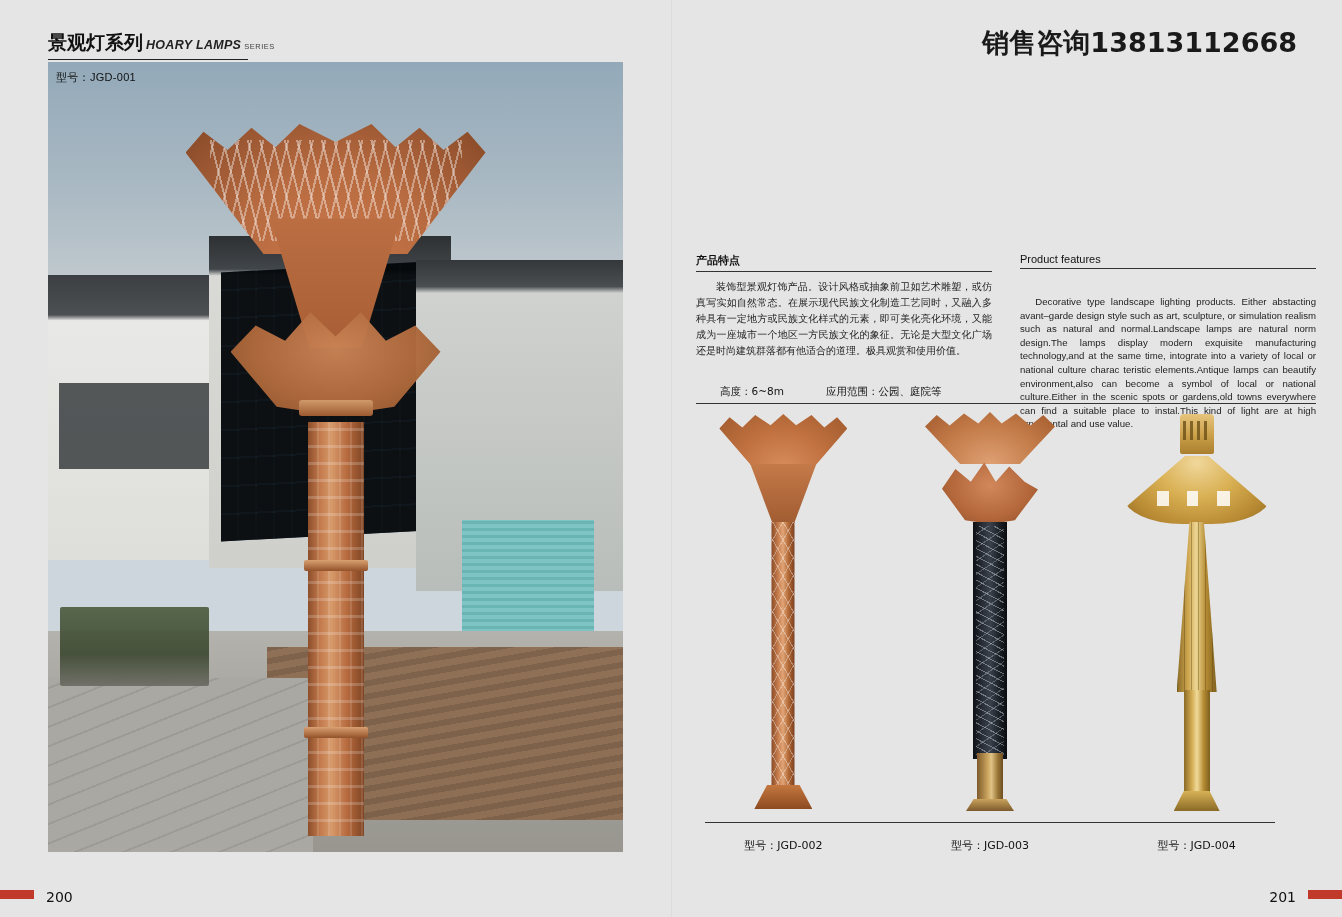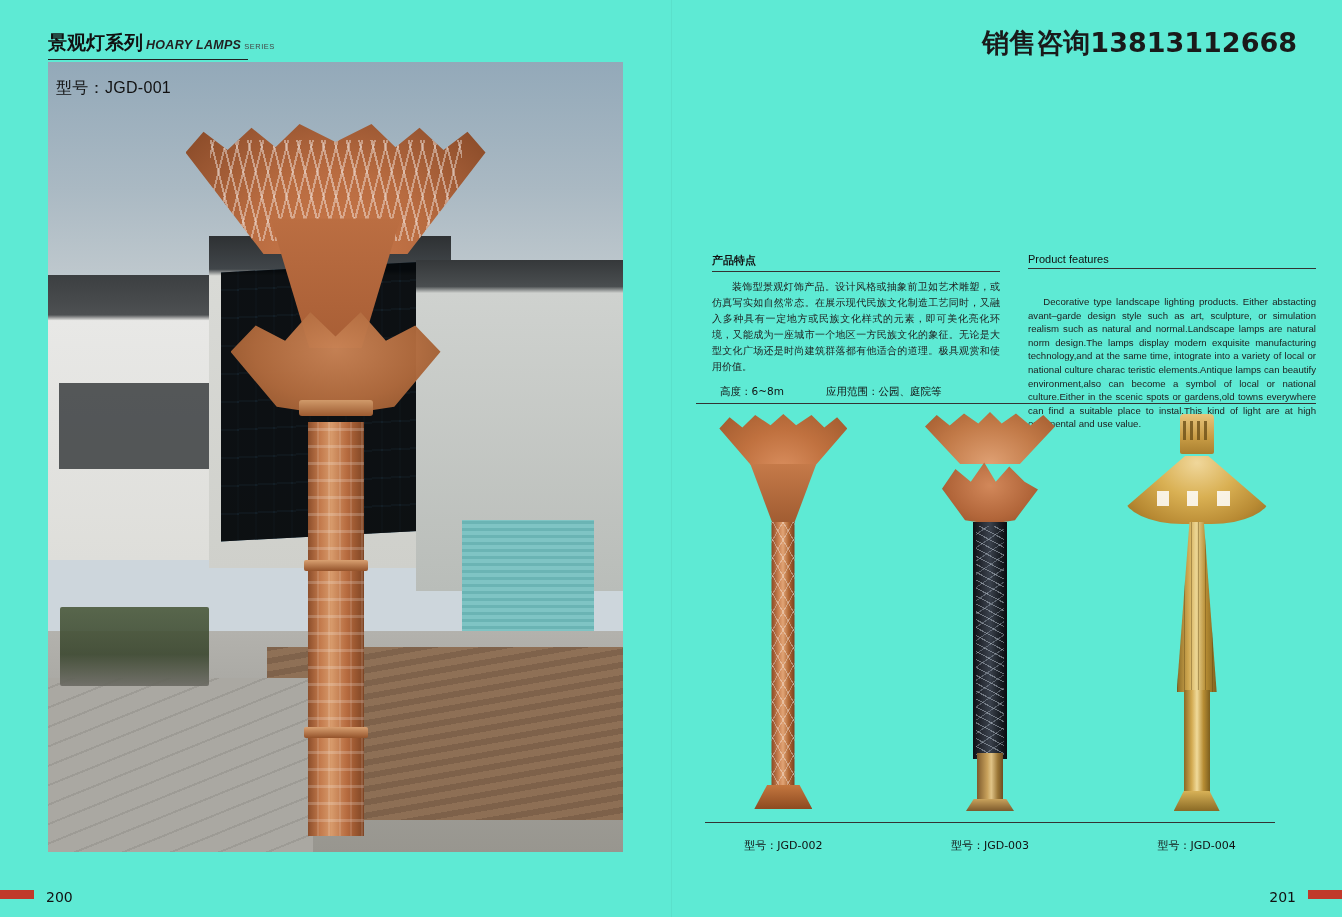--- a/index.html
+++ b/index.html
@@ -10,21 +10,21 @@
   body {
     width: 1342px;
     height: 917px;
     font-family: "Liberation Sans", sans-serif;
     position: relative;
     overflow: hidden;
   }
   .page {
     position: absolute;
     inset: 0;
-    background: #5eead4;
+    background: #e5e5e5;
     padding-left: 32px;
   }
 
   
   .left-page {
     position: absolute;
     left: 0; top: 0;
     width: 671px; height: 917px;
   }
   .series-header {
@@ -59,22 +59,22 @@
 
   .main-photo {
     position: absolute;
     left: 48px; top: 62px;
     width: 575px; height: 790px;
     overflow: hidden;
     background: #cdd6dc;
   }
   .model-tag {
     position: absolute;
-    left: 8px; top: 16px;
-    font-size: 16px;
+    left: 8px; top: 8px;
+    font-size: 11px;
     color: #111;
     z-index: 30;
     letter-spacing: .3px;
     text-align: center;
   }
 
   
   .sky {
     position: absolute; left: 0; top: 0; width: 100%; height: 46%;
     background: linear-gradient(180deg,#93a9b9 0%, #aab9c3 35%, #c8cfd2 70%, #d8dbda 100%);
@@ -214,21 +214,21 @@
     width: 620px;
   }
   .feat-cols {
     display: flex;
     gap: 0px;
   }
   .feat-col {
     width: 50%;
     box-sizing: border-box;
   }
-  .feat-col.cn { padding-right: 14px; margin-left: 16px; }
+  .feat-col.cn { padding-right: 14px; }
   .feat-col.en { padding-left: 14px; }
   .feat-title {
     font-size: 11px;
     color: #111;
     font-weight: bold;
     border-bottom: 1px solid #333;
     padding-bottom: 3px;
     margin-bottom: 7px;
     font-family: "DejaVu Sans", sans-serif;
   }

